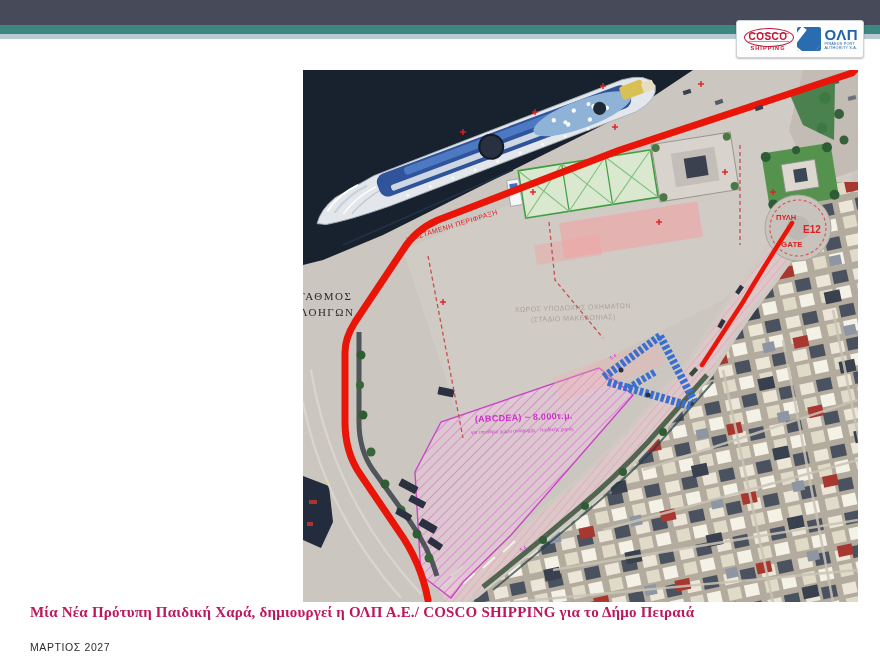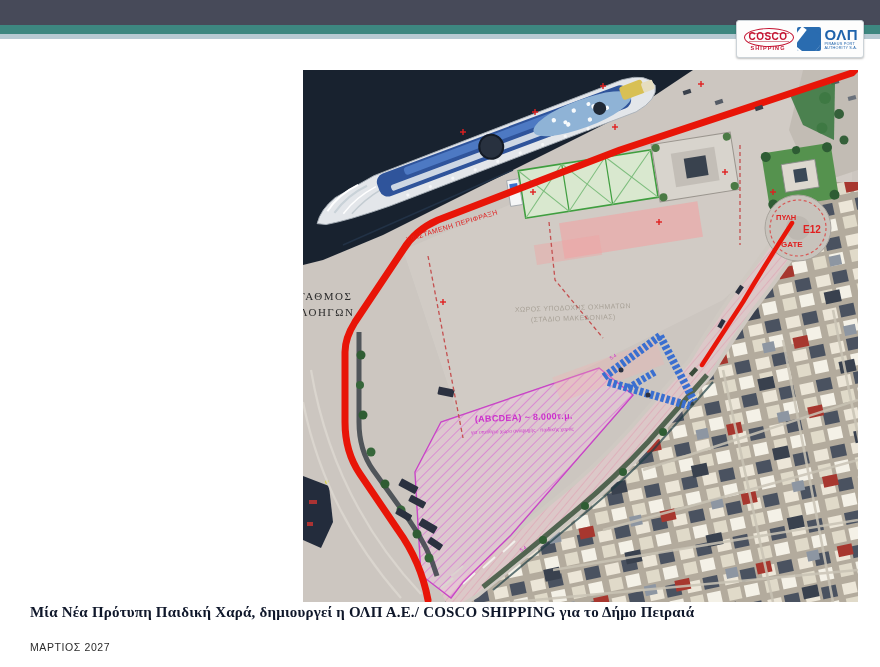--- a/index.html
+++ b/index.html
@@ -29,21 +29,21 @@
   .olp .sail::after{content:"";position:absolute;left:3px;top:3px;width:20px;height:24px;background:#2a6cb0;transform:rotate(38deg);}
   .olp .txt{display:flex;flex-direction:column;}
   .olp .name{font-weight:bold;font-size:15px;line-height:15px;color:#1f63ac;letter-spacing:.5px;}
   .olp .sub{font-size:3.8px;color:#1f63ac;line-height:4.4px;letter-spacing:.2px;}
   
   .map-wrap{position:absolute;left:303px;top:70px;width:555px;height:532px;overflow:hidden;background:#cbc5bf;}
   .map-wrap svg{display:block;}
   
   .caption{
     position:absolute;left:30px;top:604px;width:820px;
-    font-family:"Liberation Serif",serif;font-weight:bold;font-size:15px;color:#0f172a;letter-spacing:.2px;
+    font-family:"Liberation Serif",serif;font-weight:bold;font-size:15px;color:#be185d;letter-spacing:.2px;
   }
   .date{
     position:absolute;left:30px;top:641px;font-size:10.5px;color:#2b2b2b;letter-spacing:.6px;
   }
   text{user-select:none;}
 </style>
 </head>
 <body>
 
 <div class="bar-navy"></div>

